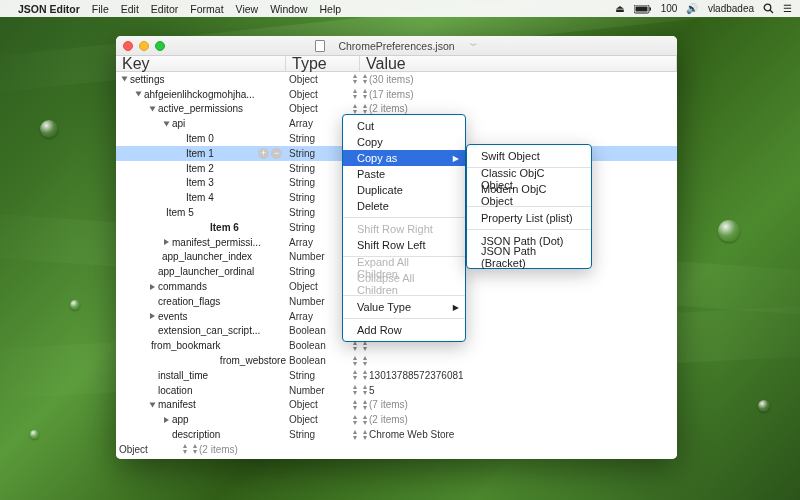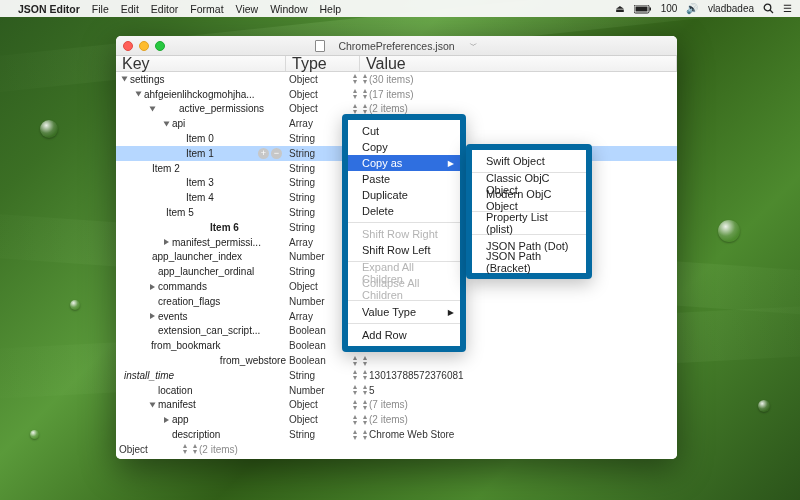--- a/index.html
+++ b/index.html
@@ -43,21 +43,21 @@
 .disc { width:0; height:0; border-top:3.5px solid transparent; border-bottom:3.5px solid transparent; border-left:5px solid #6a6a6a; margin-right:3px; flex:none;}
 .disc.open { transform:rotate(90deg); }
 .disc.none { visibility:hidden; }
 .stepper { font-size:8px; color:#8a8a8a; margin-right:3px; line-height:6px; letter-spacing:-1px;}
 .dim { color:#8b8b8b; }
 .rowcontrols { margin-left:auto; margin-right:4px; display:flex; gap:2px;}
 .rowcontrols span{ width:11px;height:11px;border-radius:50%;background:#c7c7c7;color:#fff;font-size:9px;line-height:11px;text-align:center;}
 .check { width:11px; height:11px; background:#2f7bff; border-radius:2px; display:inline-flex; align-items:center; justify-content:center;}
 .check svg{stroke:#fff;}
 
-.ctxmenu { position:absolute; background:#fff; border:6px solid #0369a1; border-radius:4px; box-shadow:0 5px 18px rgba(0,0,0,.25); padding:3px 0; font-size:11px; color:#222; z-index:200; }
+.ctxmenu { position:absolute; background:#fff; border:1px solid #0369a1; border-radius:4px; box-shadow:0 5px 18px rgba(0,0,0,.25); padding:3px 0; font-size:11px; color:#222; z-index:200; }
 .ctxmenu .mi { height:16px; padding:0 14px; display:flex; align-items:center; position:relative;}
 .ctxmenu .mi.sel { background:#2f6fe0; color:#fff; }
 .ctxmenu .mi.dis { color:#b4b4b4; }
 .ctxmenu .sep { height:1px; background:#e0e0e0; margin:3px 0;}
 .ctxmenu .arrow { position:absolute; right:6px; }
 </style>
 </head>
 <body>
 
 <div class="streak" style="left:-40px;top:60px;width:900px;height:36px;transform:rotate(-6deg);"></div>
@@ -137,21 +137,21 @@
         <div class="cell-type">
           <span>Object</span>
           <span class="stepper" style="margin-left:auto;margin-right:4px;">▴<br>▾</span>
         </div>
         <div class="cell-val">
           <span class="stepper">▴<br>▾</span>
           <span class="dim">(17 items)</span>
         </div>
       </div>
       <div class="row">
-        <div class="cell-key" style="padding-left: 34px; gap: 21px;">
+        <div class="cell-key" style="padding-left: 34px;">
           <span class="disc open"></span>
           <span>active_permissions</span>
         </div>
         <div class="cell-type">
           <span>Object</span>
           <span class="stepper" style="margin-left:auto;margin-right:4px;">▴<br>▾</span>
         </div>
         <div class="cell-val">
           <span class="stepper">▴<br>▾</span>
           <span class="dim">(2 items)</span>
@@ -197,21 +197,21 @@
         <div class="cell-type">
           <span>String</span>
           <span class="stepper" style="margin-left:auto;margin-right:4px;">▴<br>▾</span>
         </div>
         <div class="cell-val">
           <span class="stepper">▴<br>▾</span>
           <span>system.display</span>
         </div>
       </div>
       <div class="row">
-        <div class="cell-key" style="padding-left: 28px;">
+        <div class="cell-key" style="padding-left: 62px;">
           <span class="disc none"></span>
           <span>Item 2</span>
         </div>
         <div class="cell-type">
           <span>String</span>
           <span class="stepper" style="margin-left:auto;margin-right:4px;">▴<br>▾</span>
         </div>
         <div class="cell-val">
           <span class="stepper">▴<br>▾</span>
           <span>system.storage</span>
@@ -281,21 +281,21 @@
         <div class="cell-type">
           <span>Array</span>
           <span class="stepper" style="margin-left:auto;margin-right:4px;">▴<br>▾</span>
         </div>
         <div class="cell-val">
           <span class="stepper">▴<br>▾</span>
           <span class="dim">(0 items)</span>
         </div>
       </div>
       <div class="row">
-        <div class="cell-key" style="padding-left: 28px;">
+        <div class="cell-key" style="padding-left: 38px;">
           <span class="disc none"></span>
           <span>app_launcher_index</span>
         </div>
         <div class="cell-type">
           <span>Number</span>
           <span class="stepper" style="margin-left:auto;margin-right:4px;">▴<br>▾</span>
         </div>
         <div class="cell-val">
           <span class="stepper">▴<br>▾</span>
           <span>-2</span>
@@ -397,21 +397,21 @@
         <div class="cell-type">
           <span>Boolean</span>
           <span class="stepper" style="margin-left:auto;margin-right:4px;">▴<br>▾</span>
         </div>
         <div class="cell-val">
           <span class="stepper">▴<br>▾</span>
           <span></span>
         </div>
       </div>
       <div class="row">
-        <div class="cell-key" style=" font-style: italic;">
+        <div class="cell-key" style="padding-left: 34px;">
           <span class="disc none"></span>
           <span>install_time</span>
         </div>
         <div class="cell-type">
           <span>String</span>
           <span class="stepper" style="margin-left:auto;margin-right:4px;">▴<br>▾</span>
         </div>
         <div class="cell-val">
           <span class="stepper">▴<br>▾</span>
           <span>13013788572376081</span>

